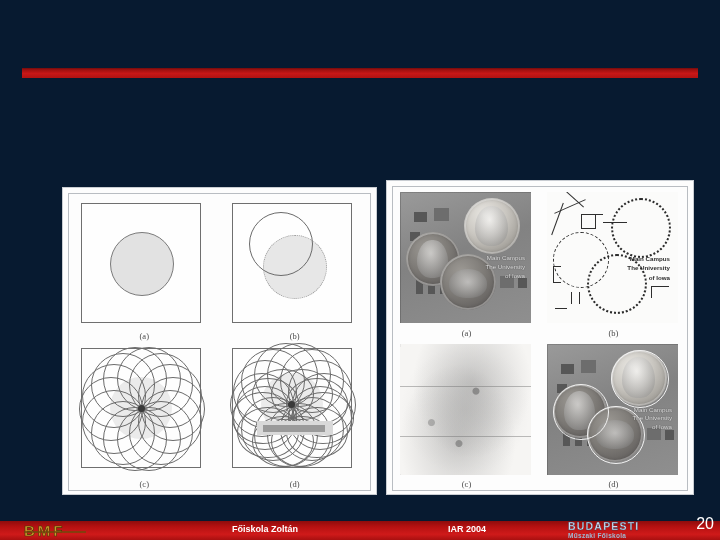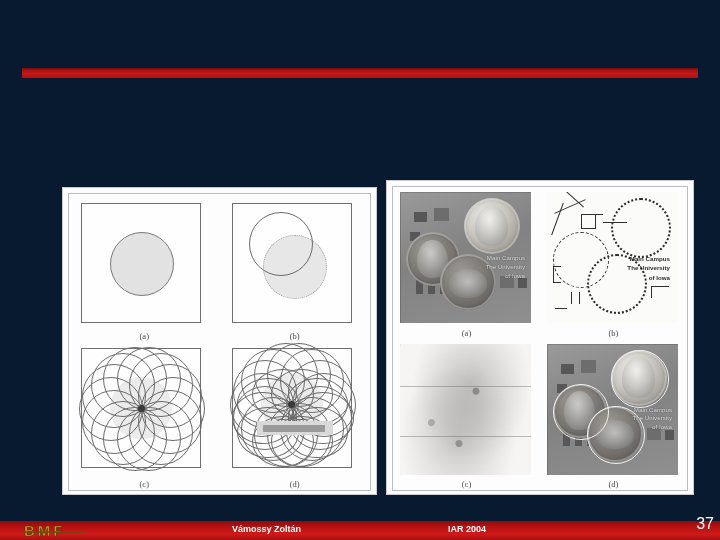--- a/index.html
+++ b/index.html
@@ -493,19 +493,23 @@
 
       </div>
     </div>
   </div>
 
   <div id="footer-bar"></div>
 
   <div id="bmf-logo">BMF</div>
   <div id="bmf-rule"></div>
 
-  <div class="footer-txt" id="footer-author">Vámossy Zoltán</div>
+  <div class="footer-txt" id="footer-author">Főiskola Zoltán</div>
   <div class="footer-txt" id="footer-conf">IAR 2004</div>
 
-
-  <div id="page-number">37</div>
+  <div id="uni-logo">
+    <div id="uni-logo-main">BUDAPESTI</div>
+    <div id="uni-logo-sub">Műszaki Főiskola</div>
+  </div>
+
+  <div id="page-number">20</div>
 
 </div>
 
 </body></html>

